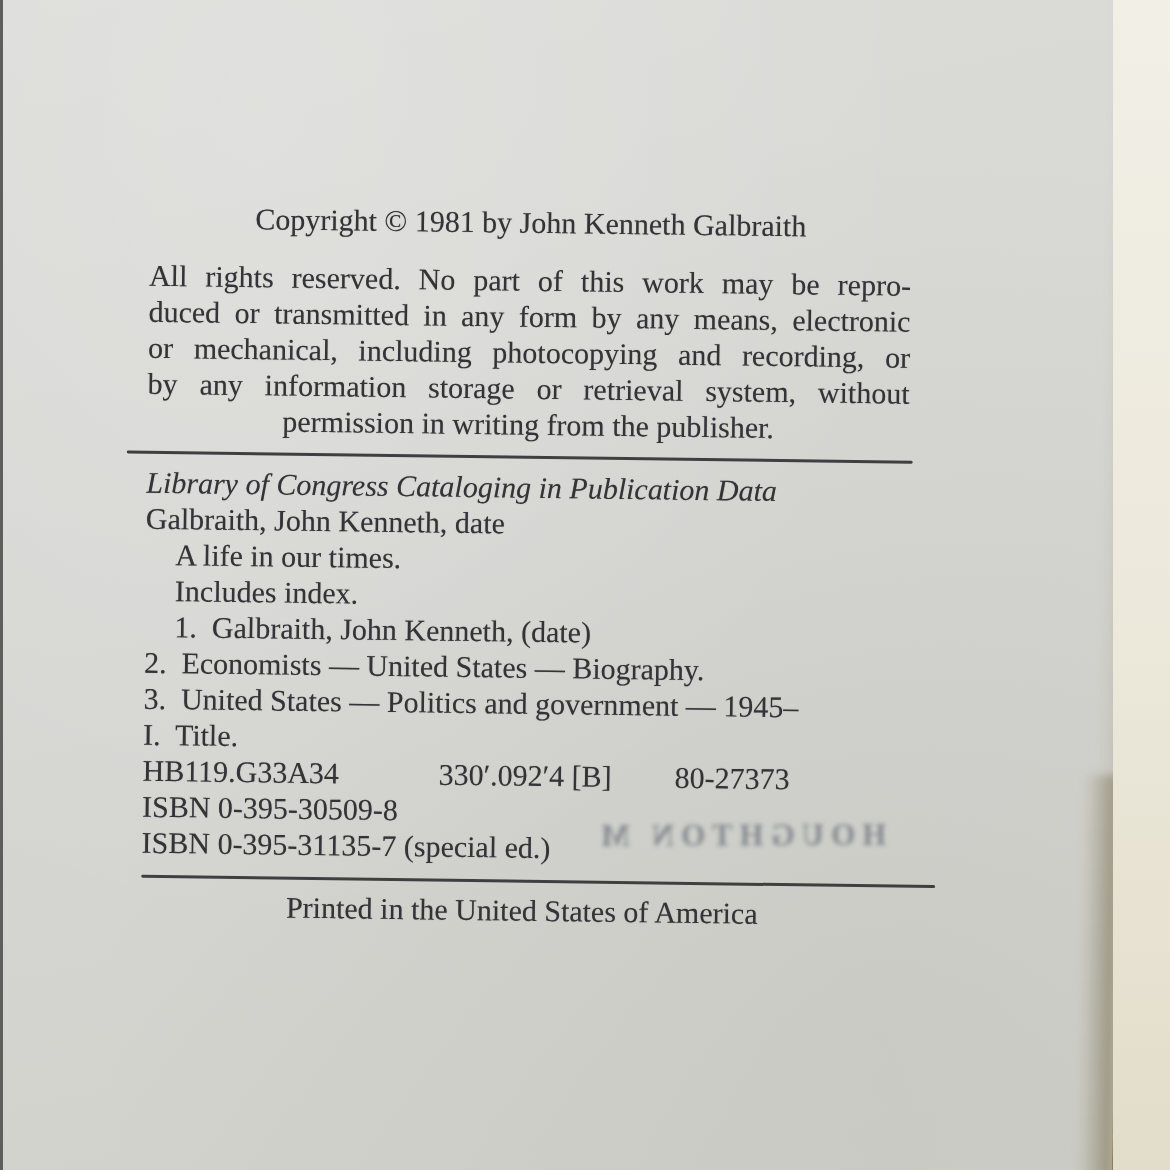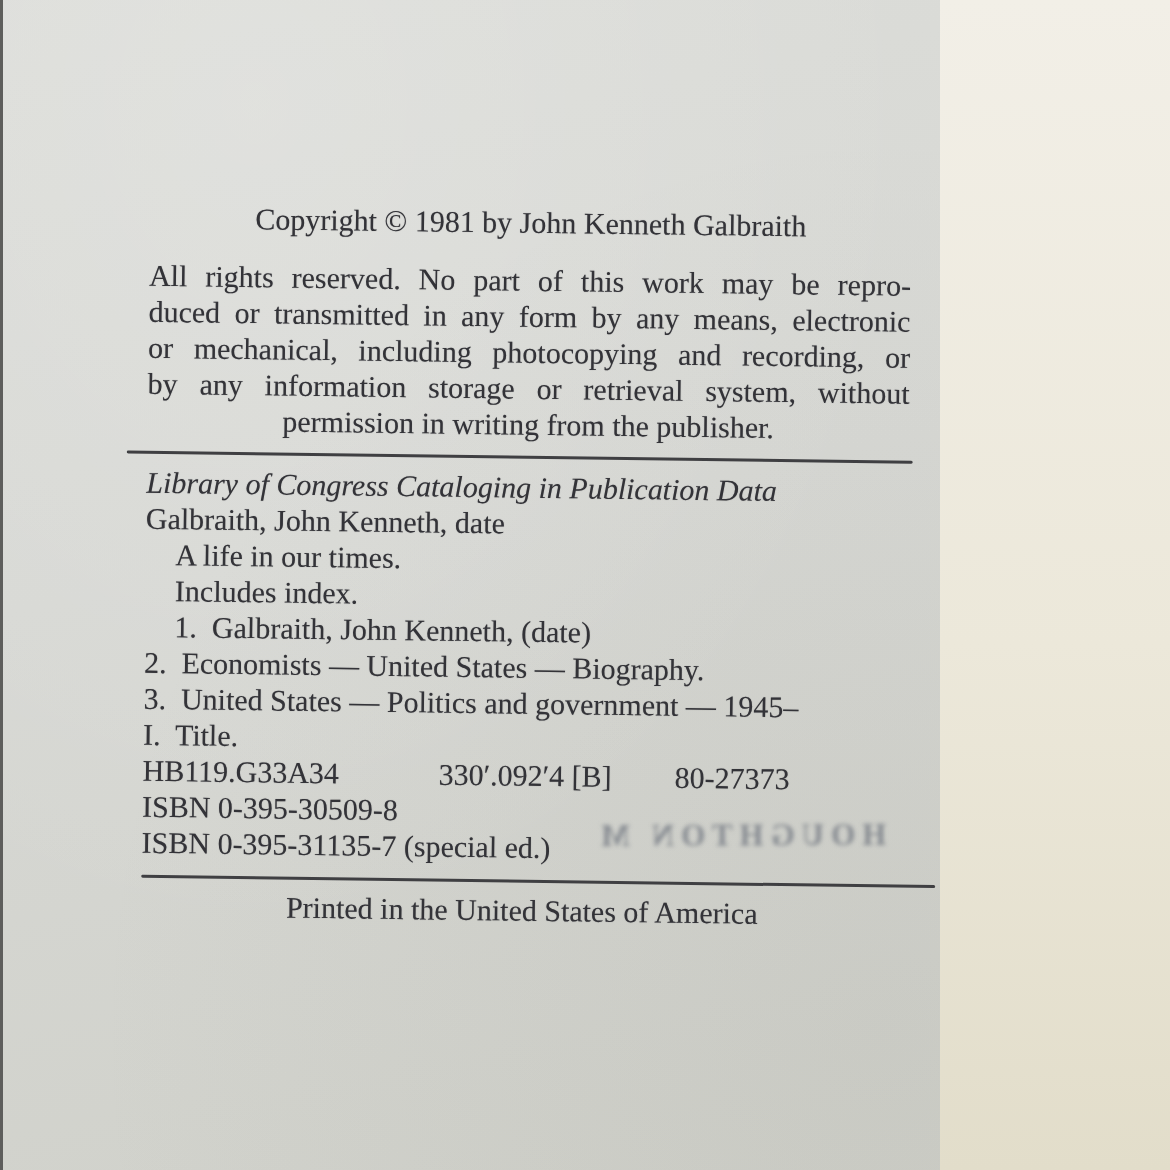--- a/index.html
+++ b/index.html
@@ -8,21 +8,21 @@
   }
   body {
     width: 1170px;
     height: 1170px;
     overflow: hidden;
     background: linear-gradient(to bottom, #f2efe7 0%, #ece8da 55%, #e2ddca 100%);
     font-family: "Liberation Serif", serif;
   }
   .photo {
     position: relative;
-    width: 940px;
+    width: 1113px;
     height: 1170px;
     overflow: hidden;
   }
   
   .left-strip {
     position: absolute;
     left: 0; top: 0;
     width: 3px; height: 100%;
     background: #5e5e5c;
     z-index: 6;

